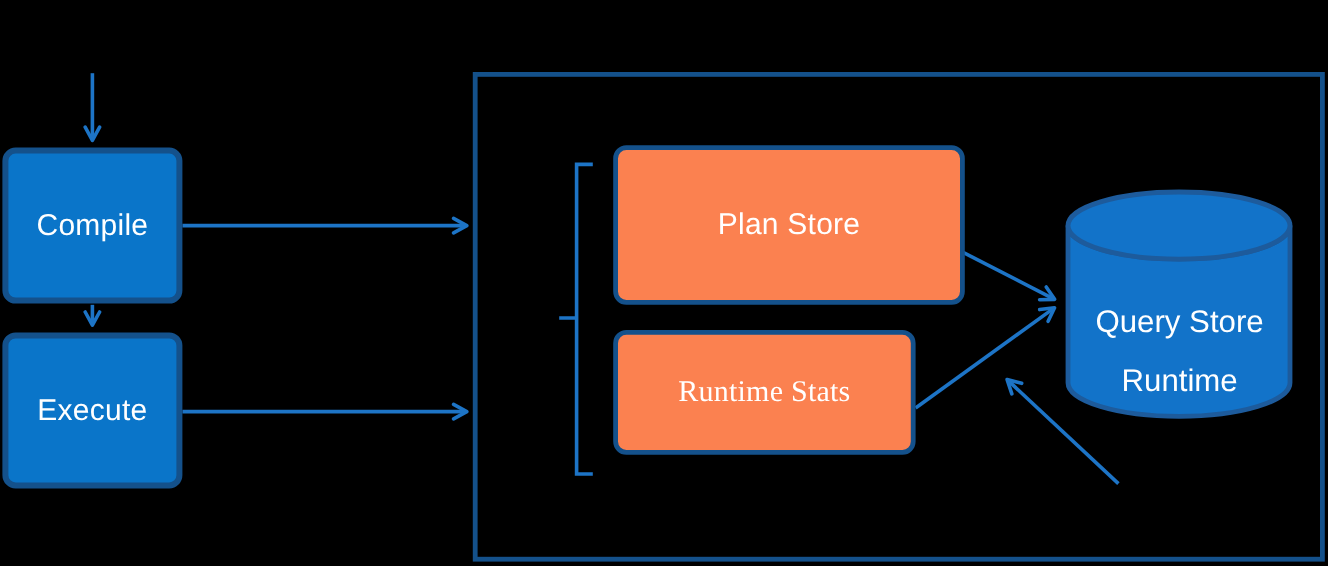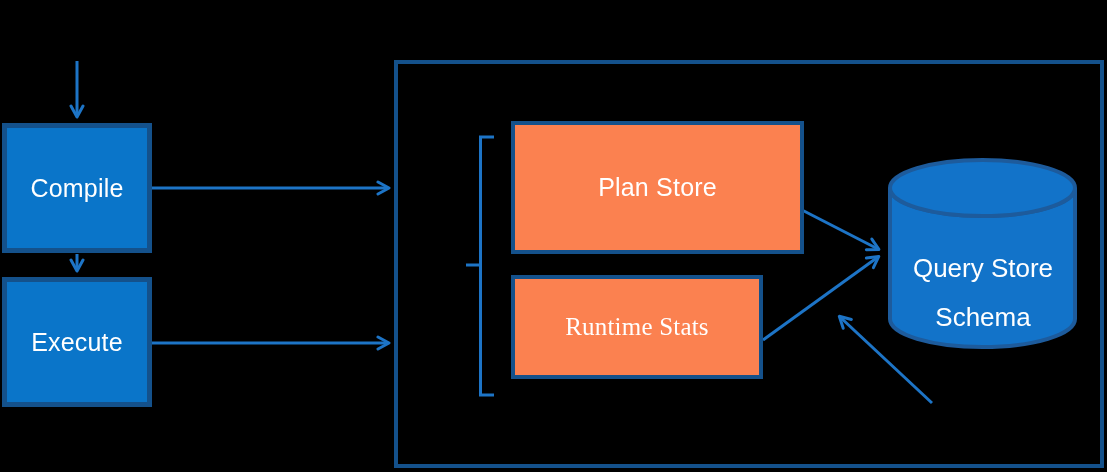--- a/index.html
+++ b/index.html
@@ -4,21 +4,21 @@
 <style>
   html,body{margin:0;padding:0;background:#000;}
   .canvas{
     position:relative;width:1107px;height:472px;overflow:hidden;
     background:var(--background,#000);
     font-family:"Liberation Sans", sans-serif;
   }
   .node{
     position:absolute;display:flex;align-items:center;justify-content:center;
     box-sizing:border-box;color:var(--label-text,#fff);
-    font-size:25px;letter-spacing:0.2px;
+    font-size:25px;letter-spacing:0.2px;border-radius:11px;
   }
   .node-blue{
     background:var(--node-blue-fill,#0a75c9);
     border:5px solid var(--node-border,#14518b);
   }
   .node-orange{
     background:var(--orange-fill,#fb8150);
     border:4px solid var(--node-border,#14518b);
   }
   #compile-node{left:2px;top:123px;width:150px;height:130px;}
@@ -90,16 +90,16 @@
 
   <div class="node node-orange" id="plan-store-node">
     <span>Plan Store</span>
   </div>
   <div class="node node-orange" id="runtime-stats-node">
     <span>Runtime Stats</span>
   </div>
 
   <div class="cylinder-label">
     <span>Query Store</span>
-    <span>Schema</span>
+    <span>Runtime</span>
   </div>
 
 </div>
 
 </body></html>

